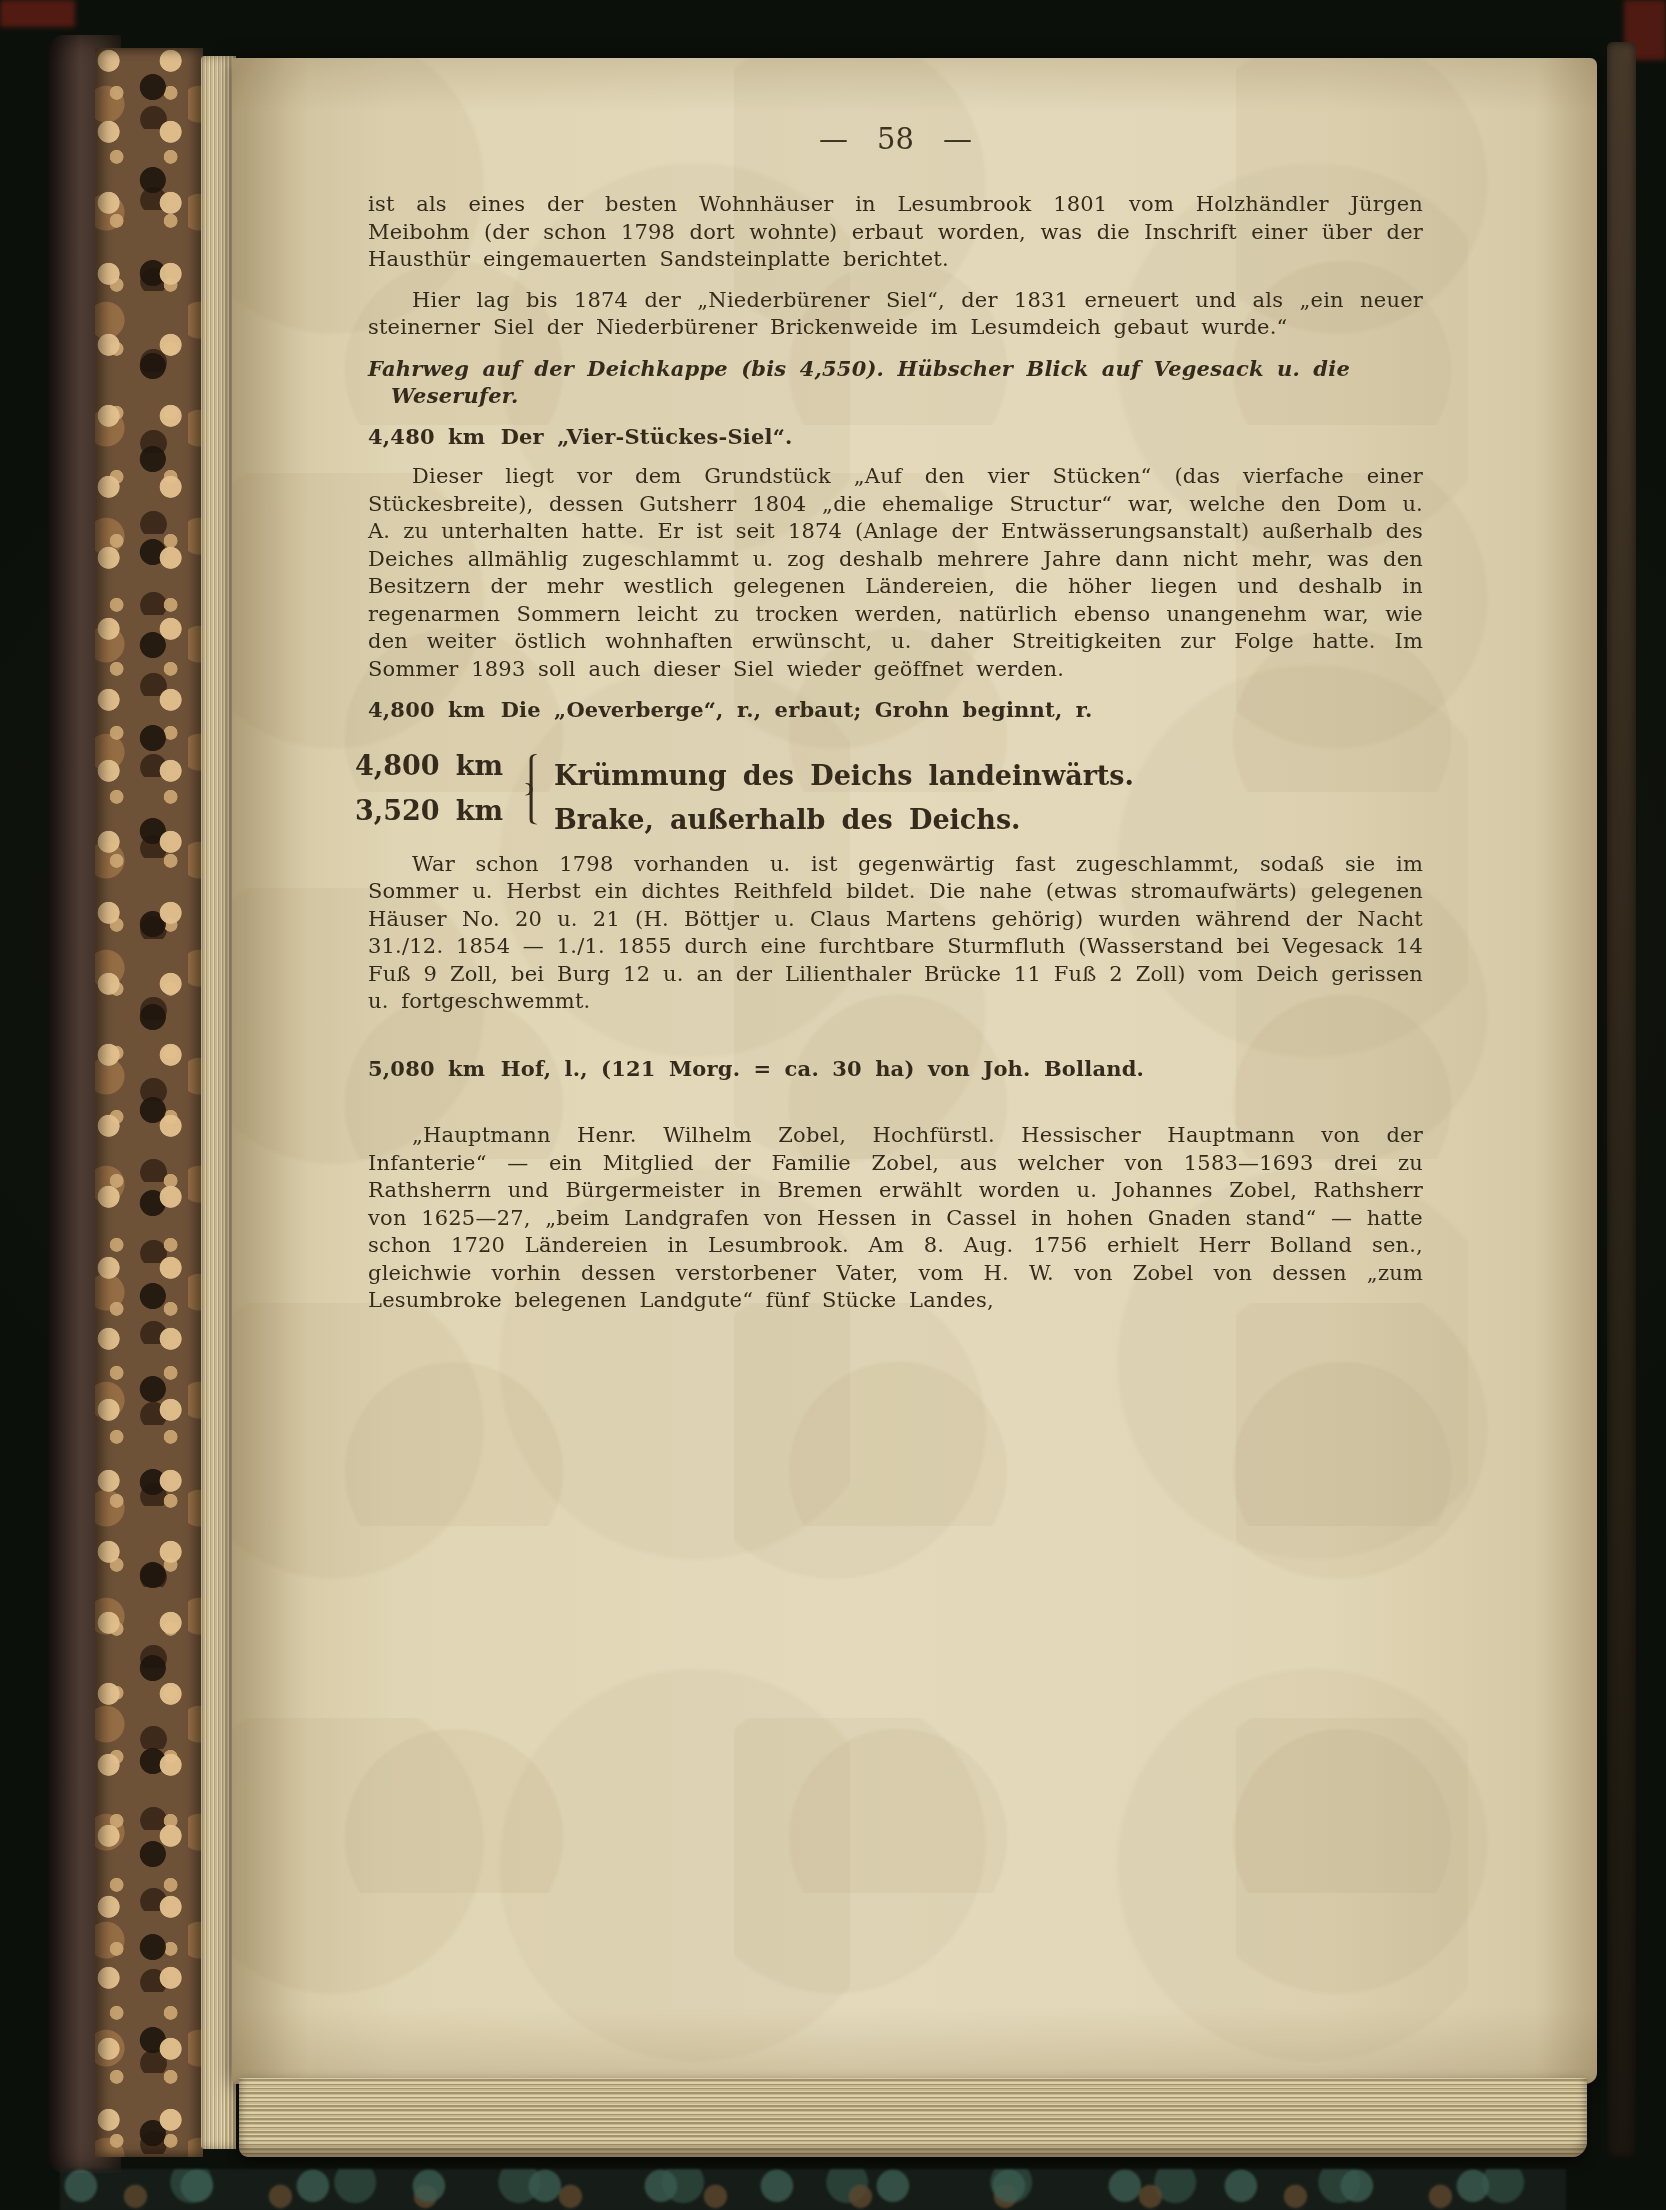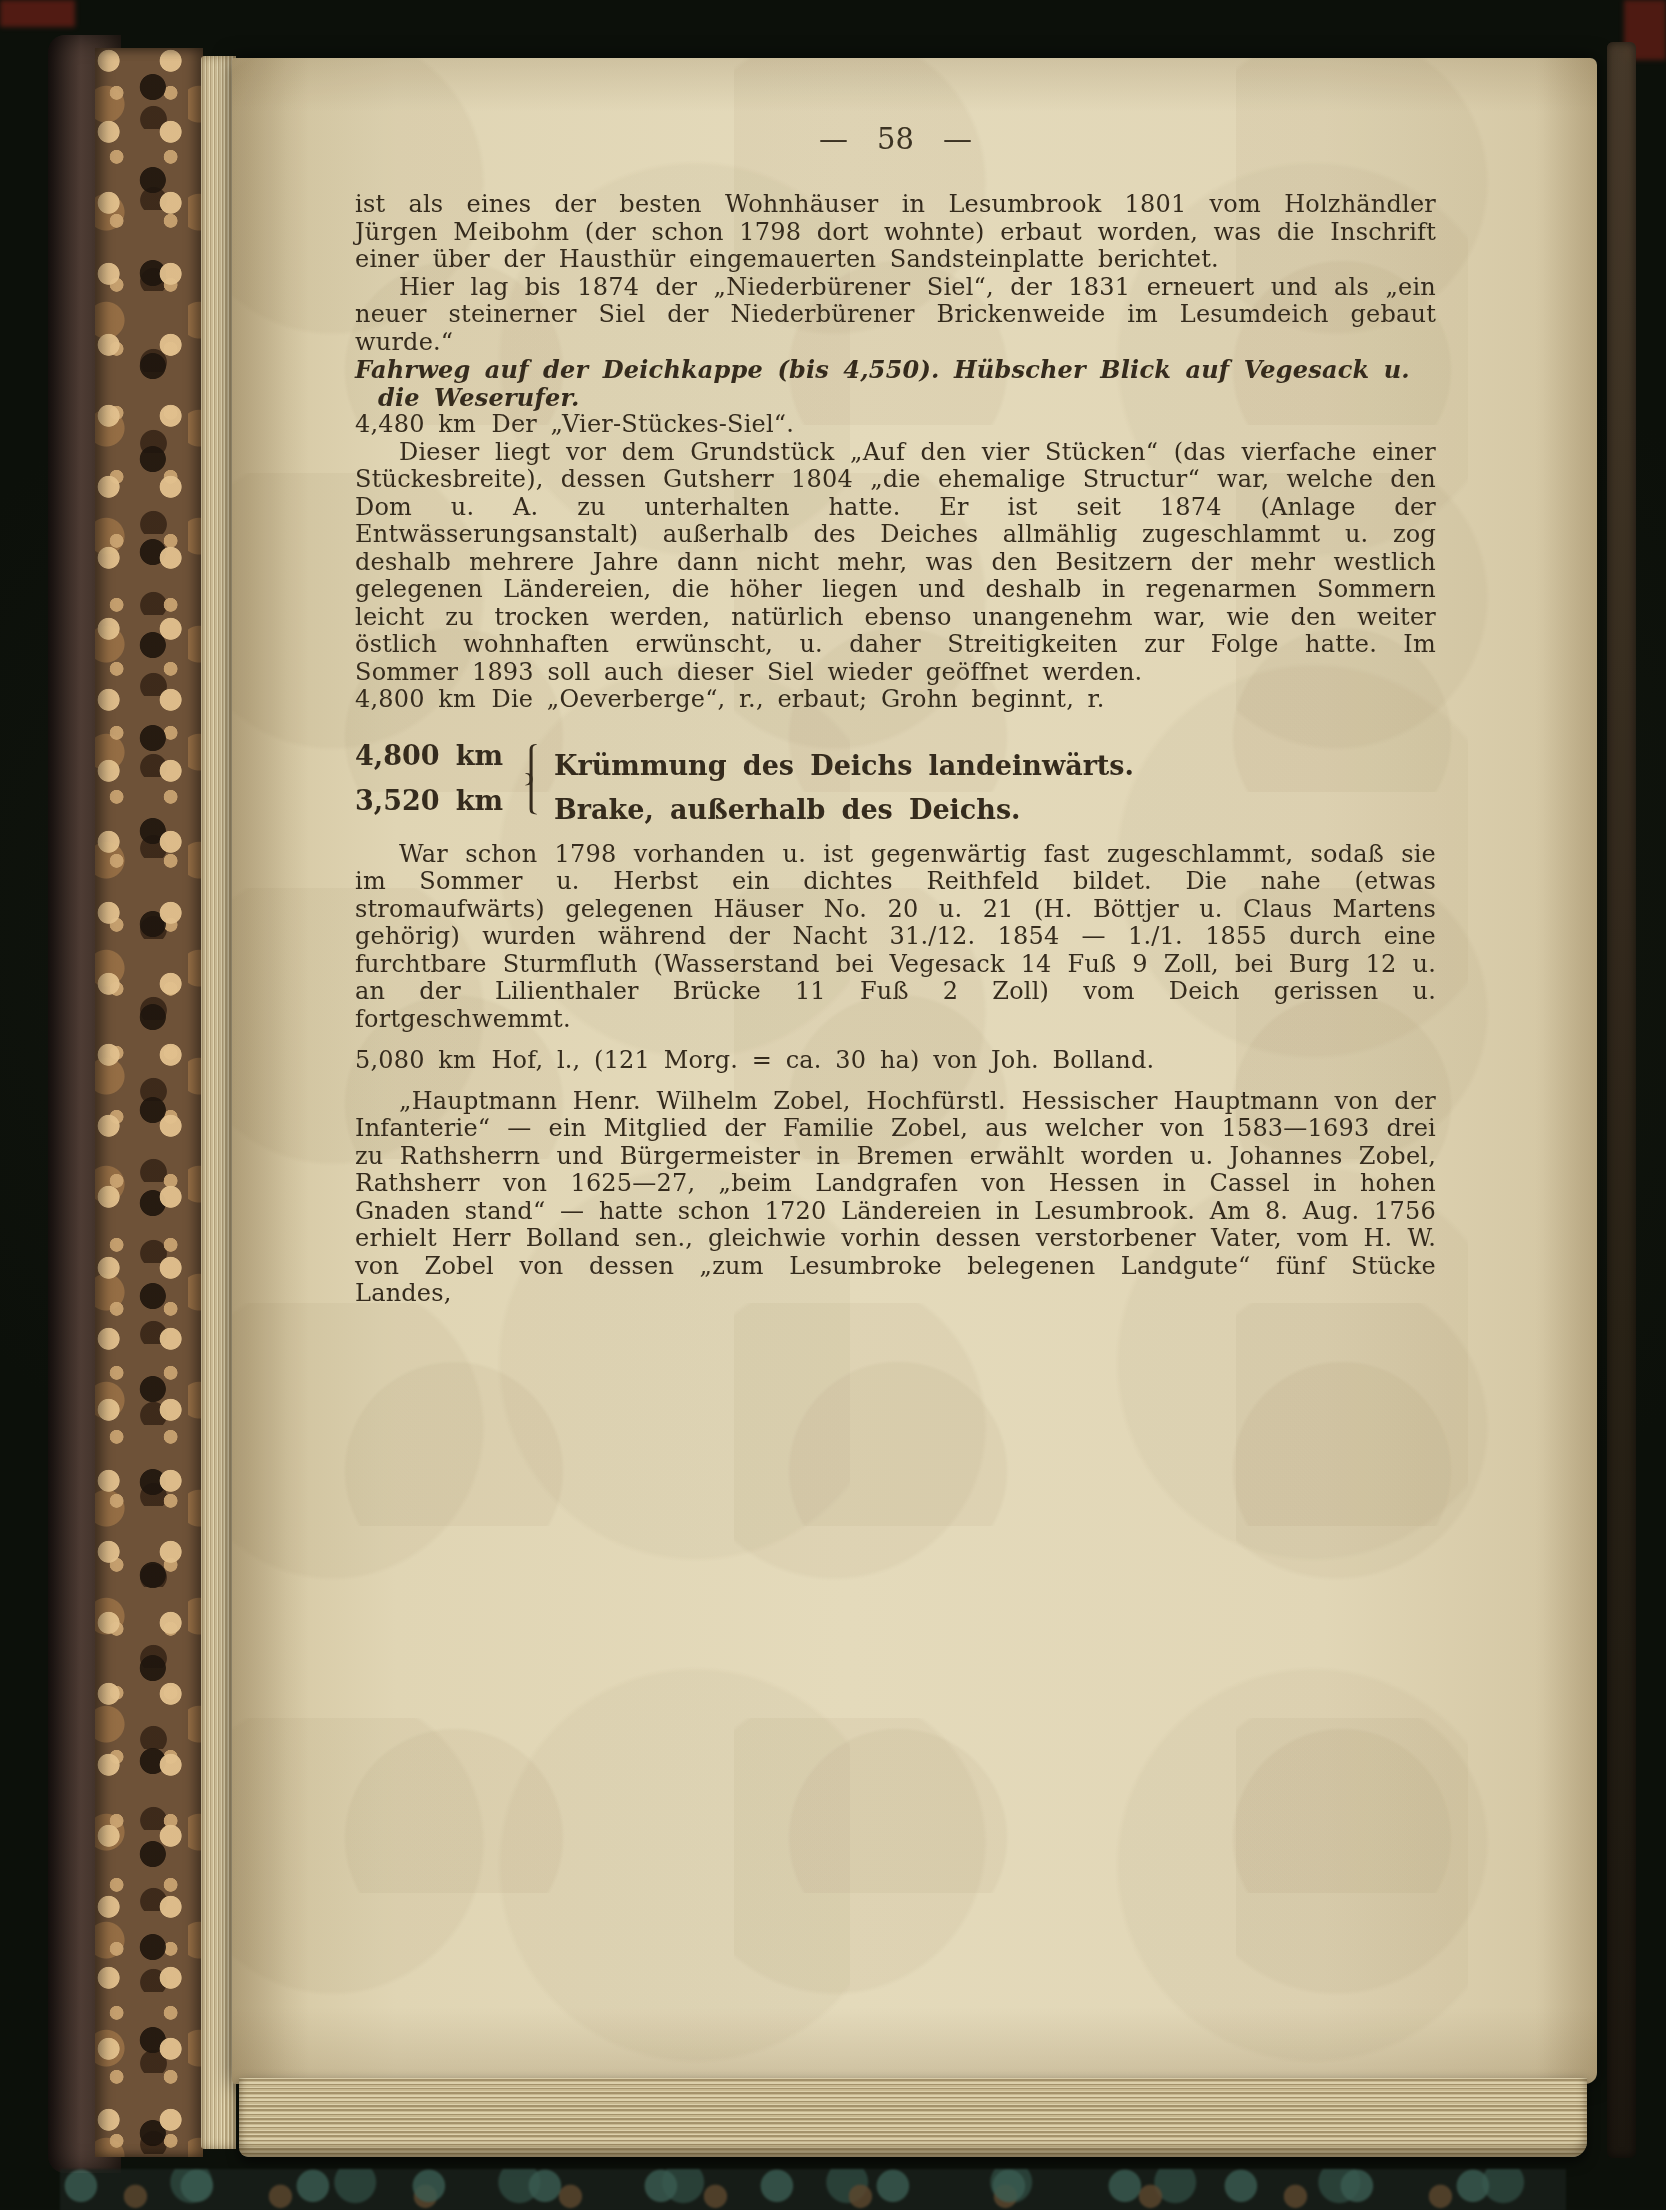--- a/index.html
+++ b/index.html
@@ -69,27 +69,27 @@
     background-image:
       radial-gradient(circle at 18% 40%, rgba(74,118,106,.8) 0 16%, rgba(74,118,106,0) 17%),
       radial-gradient(circle at 52% 70%, rgba(122,90,58,.8) 0 14%, rgba(122,90,58,0) 15%),
       radial-gradient(circle at 80% 30%, rgba(58,92,82,.8) 0 15%, rgba(58,92,82,0) 16%);
     background-size:116px 42px, 145px 39px, 164px 44px;
     filter:blur(1px);
   }
   
   .content{position:absolute;left:355px;top:122px;width:1081px;color:#352b1d;}
   .pagenum{display:flex;justify-content:center;align-items:center;gap:29px;font-size:29px;margin-bottom:35px;color:#3c3323;}
-  .content p{margin:0;text-align:justify;font-size:24px;line-height:27.5px;word-spacing:5.8px;letter-spacing:0.2px;}
+  .content p{margin:13px;text-align:justify;font-size:21px;line-height:27.5px;word-spacing:5.8px;letter-spacing:0.2px;}
   .ind{text-indent:44px;}
   .note{
     margin:11.6px 0 9.7px 39px;padding-left:23px;text-indent:-23px;
     font-size:28px;line-height:34px;font-weight:600;text-align:left !important;word-spacing:7.7px;font-style:italic;
   }
-  .entry{font-weight:400;font-size:27px;line-height:33px;margin:8.7px 0;text-align:left;word-spacing:6.8px;}
+  .entry{font-weight:700;font-size:27px;line-height:33px;margin:8.7px 0;text-align:left;word-spacing:6.8px;}
   .entry .km{margin-right:15.4px;}
   .hang{padding-left:41px;text-indent:-41px;}
   .bracegrp{display:flex;align-items:center;margin:17.4px 0 15.4px 0;font-weight:700;font-size:27px;word-spacing:6.8px;color:#352b1d;}
   .kmcol{width:153px;display:flex;flex-direction:column;gap:13.5px;}
   .bracecol{width:46px;display:flex;flex-direction:column;align-items:center;font-weight:400;font-size:41px;line-height:29px;font-family:"DejaVu Sans", sans-serif;}
   .textcol{display:flex;flex-direction:column;gap:13.5px;margin-top:19px;}
   .gap-lg{height:13.5px;}
 </style>
 </head>
 <body>

